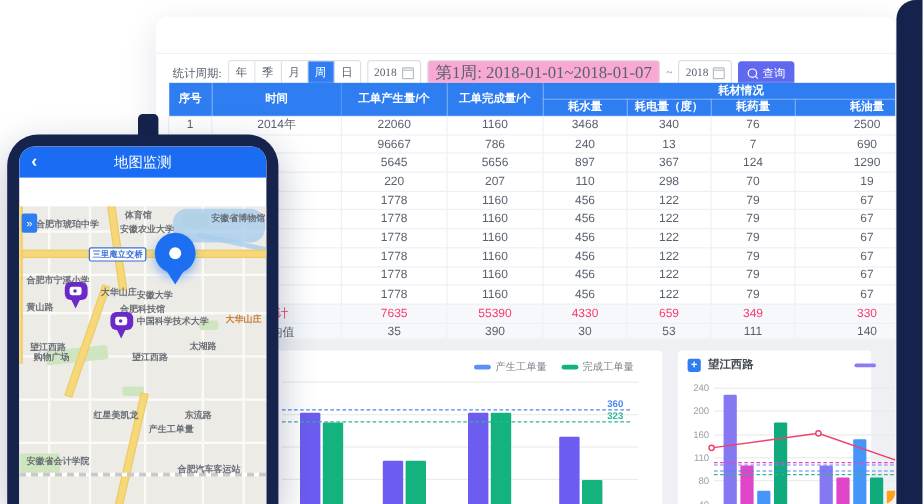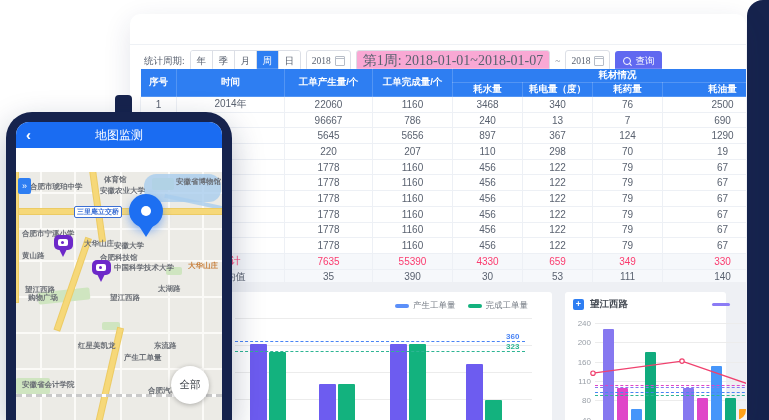--- a/index.html
+++ b/index.html
@@ -448,18 +448,17 @@
           <div class="pin" style="left:76px;top:88px">
             <span class="head"></span>
             <span class="cam"></span>
             <span class="tail"></span>
           </div>
           <div class="blue-pin" style="left:113px;top:22px">
             <span class="dot"></span>
             <span class="tail"></span>
           </div>
           <div class="expand-btn">»</div>
-          <div class="all-btn">全部</div>
         </div>
       </div>
     </div>
   </div>
 </div>
 
 </body></html>

